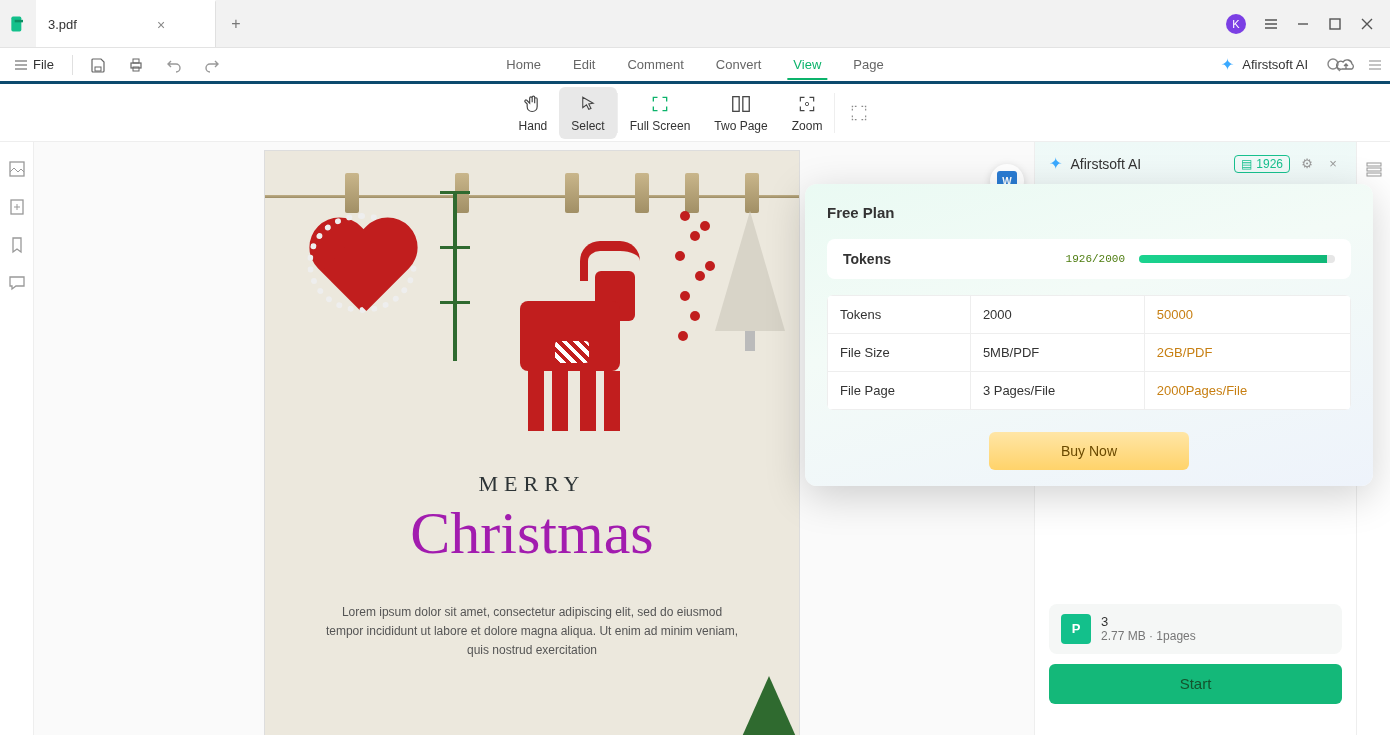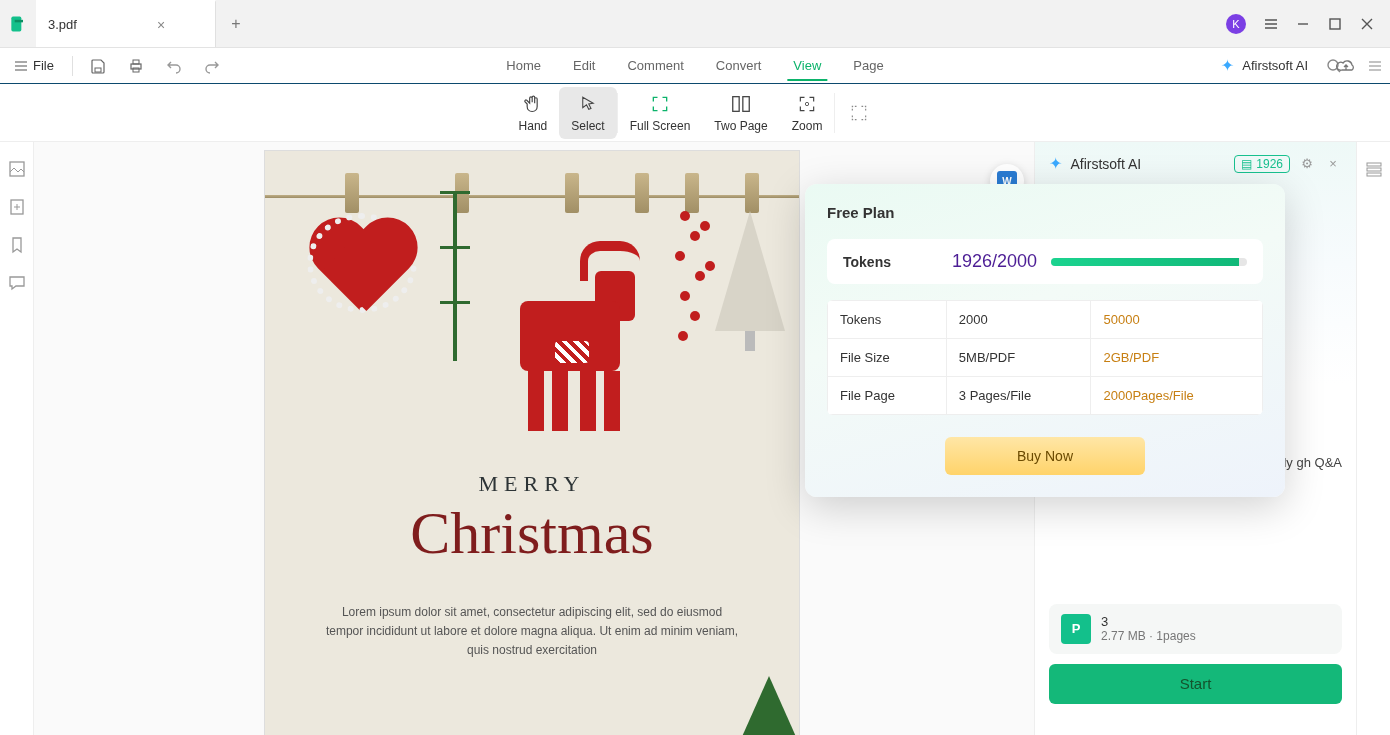--- a/index.html
+++ b/index.html
@@ -9,21 +9,21 @@
   .logo { width:36px; display:flex; align-items:center; justify-content:center;}
   .logo svg { width:20px; height:20px; }
   .tab { background:#fff; display:flex; align-items:center; padding:0 12px; gap:80px; min-width:180px; border-right:1px solid #e0e0e0; border-top:2px solid transparent;}
   .tab .close { color:#888; font-size:14px; cursor:pointer;}
   .newtab { width:40px; display:flex; align-items:center; justify-content:center; color:#777; font-size:16px;}
   .titlebar-spacer { flex:1; }
   .win-controls { display:flex; align-items:center; gap:18px; padding-right:16px;}
   .avatar { width:20px; height:20px; border-radius:50%; background:#7b3fe4; color:#fff; font-size:11px; display:flex; align-items:center; justify-content:center;}
   .win-btn { width:14px; height:14px; display:flex; align-items:center; justify-content:center; color:#555;}
   
-  .filerow { height:36px; display:flex; align-items:center; padding:0 8px; gap:12px; border-bottom:1px solid #0c4a6e; position:relative;}
+  .filerow { height:36px; display:flex; align-items:center; padding:0 8px; gap:12px; border-bottom:3px solid #0c4a6e; position:relative;}
   .file-btn { display:flex; align-items:center; gap:5px; color:#333; padding:2px 6px;}
   .icon-btn { width:26px; height:26px; display:flex; align-items:center; justify-content:center; color:#666; border-radius:4px;}
   .divider { width:1px; height:20px; background:#e0e0e0; }
   .main-tabs { position:absolute; left:50%; transform:translateX(-50%); display:flex; gap:28px; height:100%; align-items:center;}
   .main-tab { color:#666; padding:8px 2px; position:relative;}
   .main-tab.active { color:#0cb36b; }
   .main-tab.active::after { content:""; position:absolute; bottom:0; left:-4px; right:-4px; height:2px; background:#0cb36b;}
   .ai-brand { position:absolute; right:48px; display:flex; align-items:center; gap:8px;}
   .sparkle { color:#3aa9ff; font-size:16px;}
   .cloud-area { position:absolute; right:8px; display:flex; gap:12px; align-items:center;}
@@ -58,45 +58,45 @@
   .moose .leg{position:absolute;bottom:0;width:16px;height:60px;background:#c11e1e;}
   .moose .l1{left:28px}.moose .l2{left:52px}.moose .l3{left:80px}.moose .l4{left:104px}
   .moose .ant{position:absolute;top:0;left:80px;width:60px;height:40px;border-top:10px solid #c11e1e;border-left:8px solid #c11e1e;border-radius:20px 20px 0 0;}
   .moose .bow{position:absolute;top:100px;left:55px;width:34px;height:22px;background:repeating-linear-gradient(45deg,#c11e1e 0 4px,#fff 4px 8px);border-radius:4px;}
   .berries{position:absolute;top:50px;left:395px;width:60px;height:160px;}
   .berries .b{position:absolute;width:10px;height:10px;background:#c11e1e;border-radius:50%;}
   .tree{position:absolute;top:60px;left:450px;width:70px;height:140px;}
   .tree .t{width:0;height:0;border-left:35px solid transparent;border-right:35px solid transparent;border-bottom:120px solid #d8d4c8;margin:auto;}
   .tree .tr{position:absolute;bottom:0;left:30px;width:10px;height:20px;background:#bbb;}
   .merry { position:absolute; top:320px; left:0; right:0; text-align:center; font-family:Georgia,serif; letter-spacing:6px; font-size:22px; color:#2d3436;}
-  .chr { position:absolute; top:348px; left:0; right:0; text-align:center; font-family:"Brush Script MT","Segoe Script",cursive; font-size:60px; color:#7f1d1d;}
+  .chr { position:absolute; top:348px; left:0; right:0; text-align:center; font-family:"Brush Script MT","Segoe Script",cursive; font-size:60px; color:#a21caf;}
   .lorem { position:absolute; top:452px; left:60px; right:60px; text-align:center; font-size:12px; color:#555; line-height:1.6;}
   .corner-tree{position:absolute;bottom:-20px;right:-10px;width:80px;height:90px;}
   .corner-tree::before{content:"";position:absolute;width:0;height:0;border-left:40px solid transparent;border-right:40px solid transparent;border-bottom:90px solid #2f6a2f;}
   
   .word-badge{position:absolute; top:22px; right:332px; width:34px;height:34px;border-radius:50%;background:#fff;box-shadow:0 2px 8px rgba(0,0,0,.15);display:flex;align-items:center;justify-content:center;}
   .word-badge .w{width:20px;height:20px;background:#2b7cd3;border-radius:3px;color:#fff;font-size:10px;font-weight:bold;display:flex;align-items:center;justify-content:center;}
   
   .ai-panel { width:322px; border-left:1px solid #eee; background:linear-gradient(180deg,#eef9f7 0%, #f7fbfd 20%, #fff 40%); position:relative; padding:12px 14px 0 14px; display:flex; flex-direction:column;}
   .ai-head { display:flex; align-items:center; gap:8px;}
   .ai-title { font-size:14px; color:#333;}
   .ai-head .spacer{flex:1}
   .token-badge { border:1px solid #18c18f; color:#18c18f; border-radius:4px; padding:1px 6px; font-size:12px; display:flex; align-items:center; gap:4px;}
   .ai-ctrl { color:#999; width:18px;text-align:center;}
   .ai-body-text { margin-top:280px; font-size:13px; color:#444; line-height:1.6; padding-left:2px;}
   .file-card { margin-top:130px; background:#f5f7f6; border-radius:8px; padding:10px 12px; display:flex; gap:10px; align-items:center;}
   .file-card .ficon{width:30px;height:30px;background:#13c08b;border-radius:4px;display:flex;align-items:center;justify-content:center;color:#fff;font-weight:bold;}
   .file-card .meta{font-size:12px;color:#777;}
   .start-btn { margin-top:10px; background:#14b879; color:#14532d; border:none; border-radius:6px; height:40px; font-size:15px;}
   
-  .popup { position:absolute; top:42px; left:-230px; width:480px; background:linear-gradient(165deg,#eafaf3 0%,#f3fbf7 40%,#eef3fb 100%); border-radius:12px; box-shadow:0 10px 40px rgba(0,0,0,0.18); padding:20px 22px 22px;}
+  .popup { position:absolute; top:42px; left:-230px; width:568px; background:linear-gradient(165deg,#eafaf3 0%,#f3fbf7 40%,#eef3fb 100%); border-radius:12px; box-shadow:0 10px 40px rgba(0,0,0,0.18); padding:20px 22px 16px;}
   .popup h3 { font-size:15px; margin-bottom:18px; color:#333;}
   .token-row { background:#fff; border-radius:8px; padding:12px 16px; display:flex; align-items:center; gap:14px; margin-bottom:16px;}
   .token-row .lbl{font-weight:600; font-size:14px;}
-  .token-row .val{margin-left:auto; font-size:18px; color:#4c1d95;}
+  .token-row .val{margin-left:auto; font-size:11px; color:#4d7c0f;font-family:Liberation Mono, monospace;}
   .prog { flex:0 0 196px; height:8px; background:#e6e6e6; border-radius:4px; overflow:hidden;}
   .prog .fill{height:100%; width:96%; background:linear-gradient(90deg,#1bd38f,#10b878);}
   table.benefits { width:100%; border-collapse:collapse; background:#fff; border-radius:6px; overflow:hidden;}
   table.benefits th, table.benefits td { text-align:left; padding:11px 12px; border:1px solid #eee; font-size:13px;}
   table.benefits th { background:#fafafa; font-weight:600;}
   table.benefits th.vip { background:linear-gradient(#ffe5b0,#ffd98c); color:#b97b10;}
   table.benefits td.vip { color:#c77f12;}
   .buy { display:block; margin:22px auto 0; width:200px; height:38px; border:none; border-radius:6px; background:linear-gradient(#ffe6a6,#ffd36a); color:#6b4a00; font-size:14px;}
   svg{display:block}
 </style>

